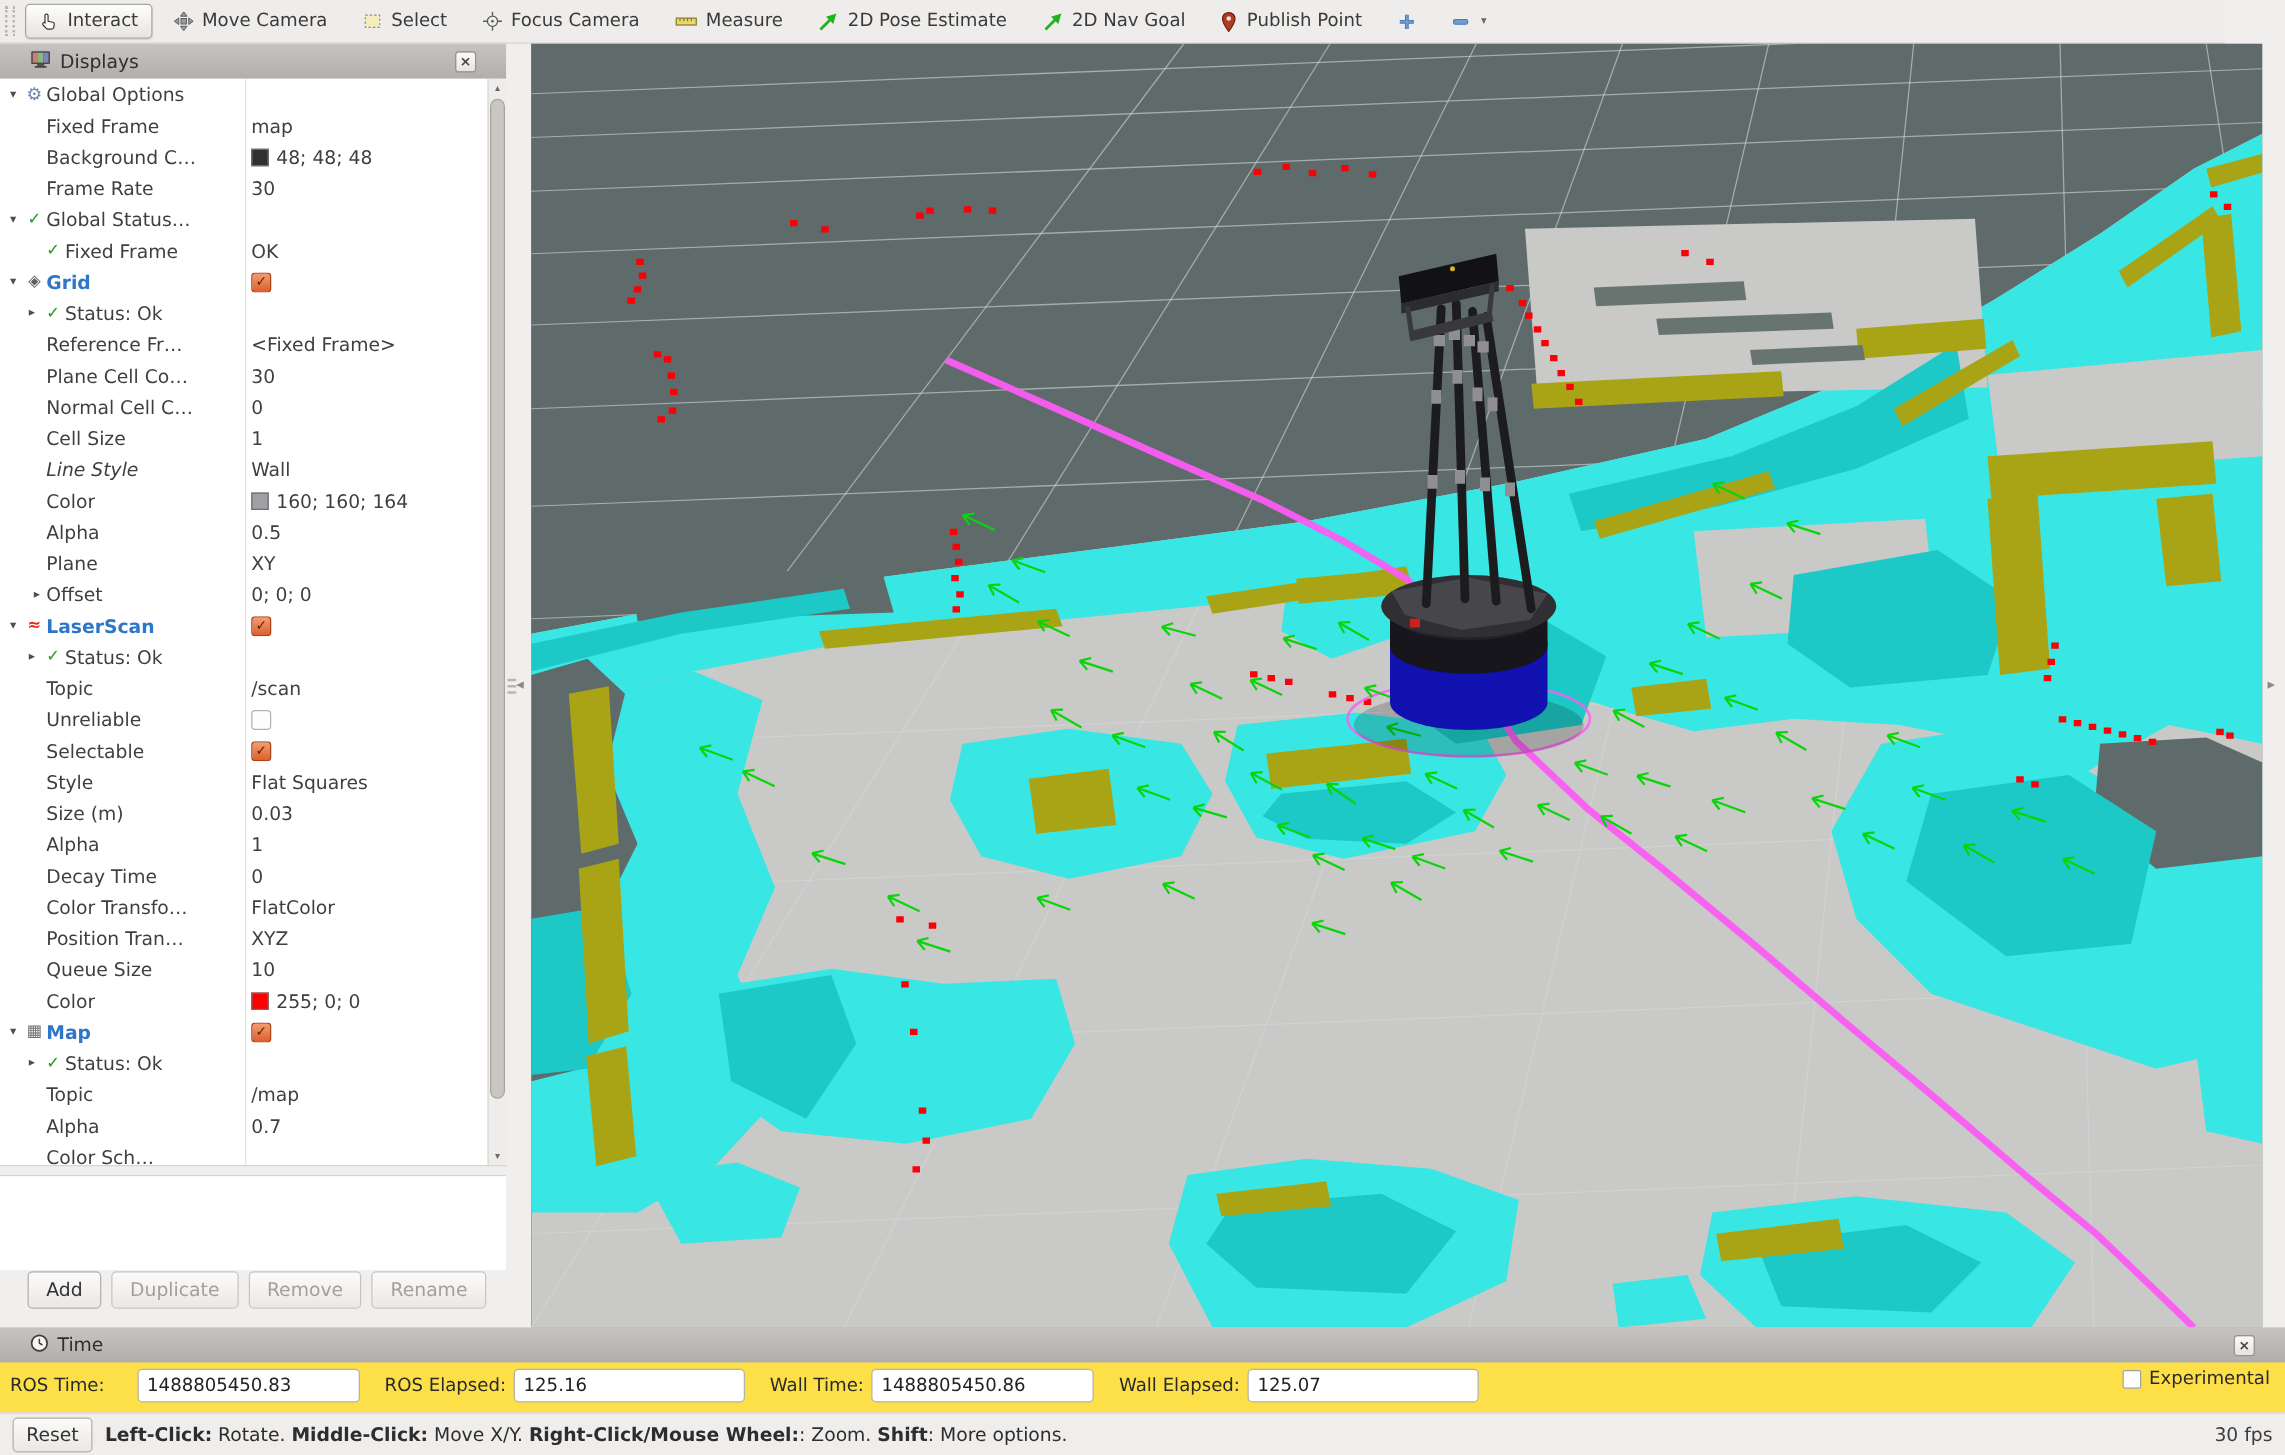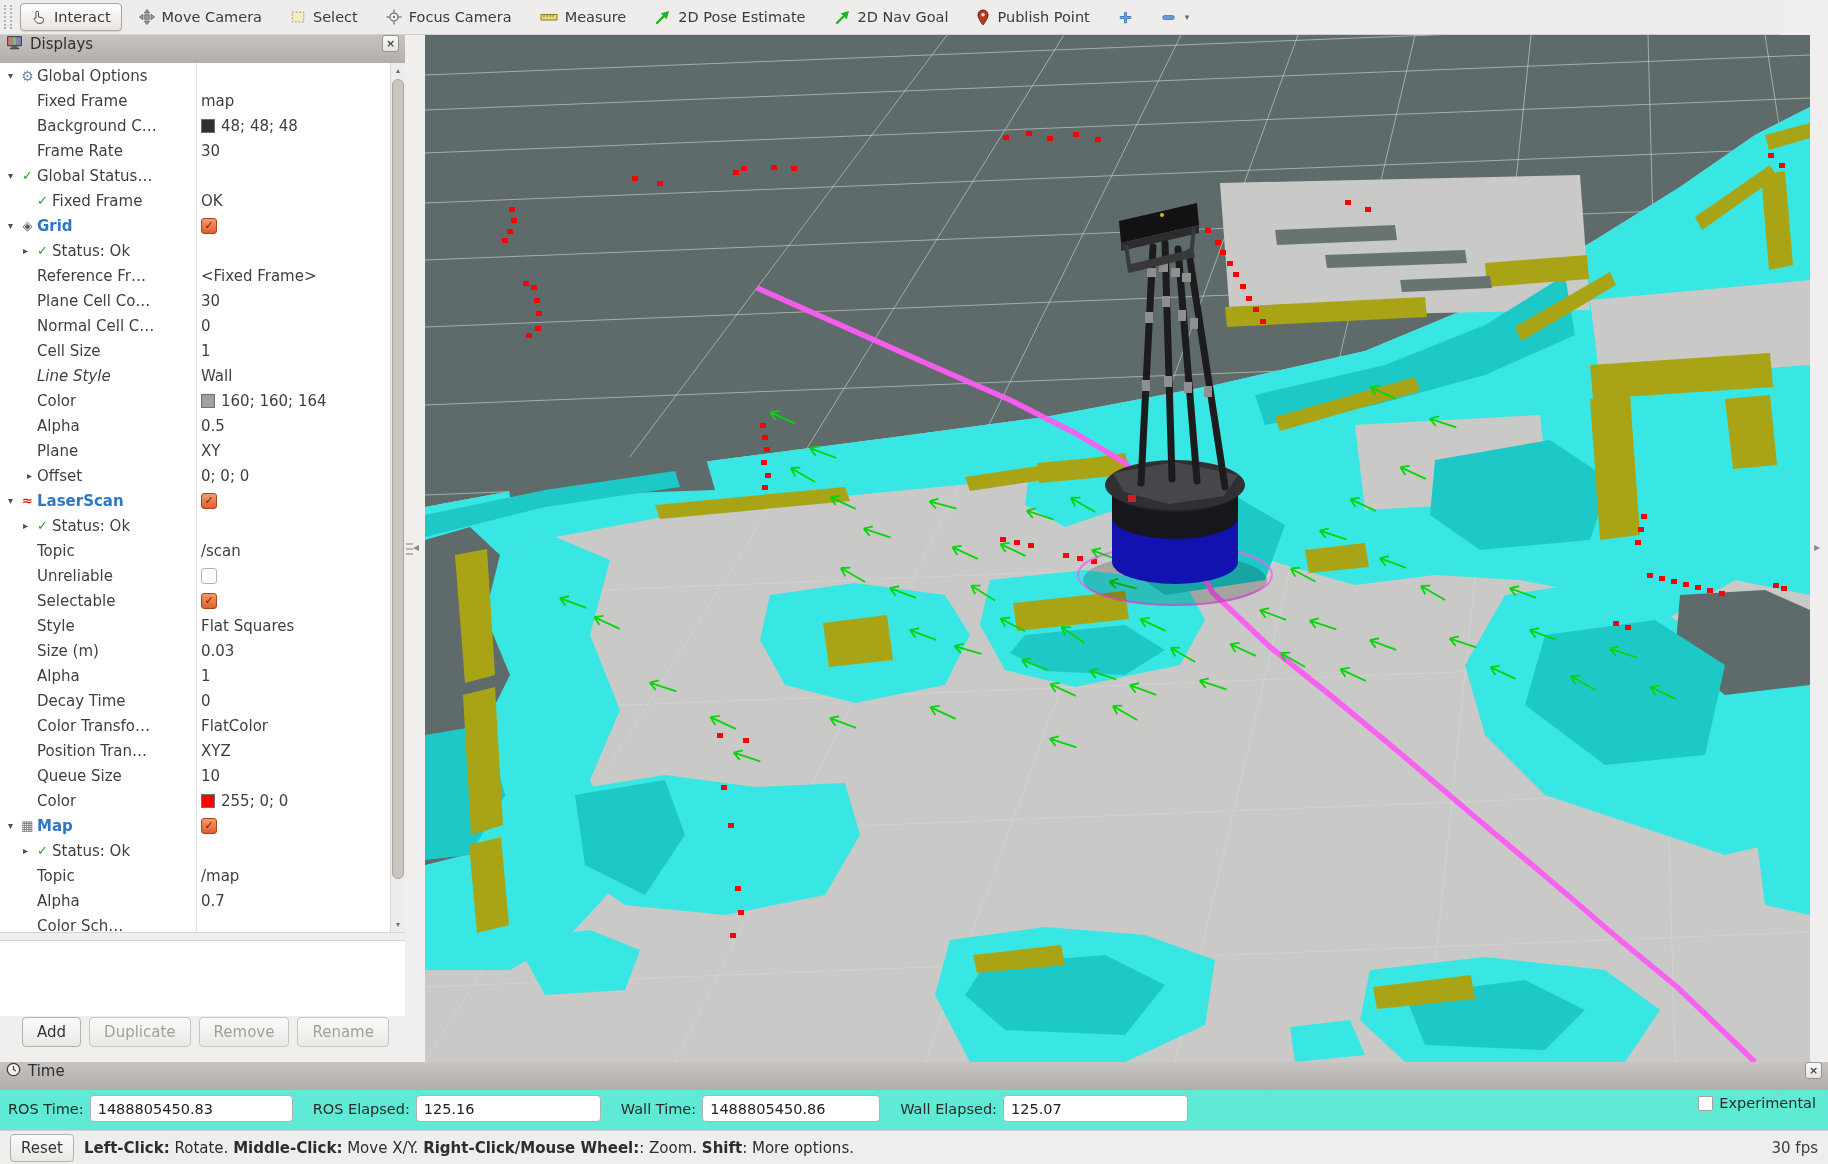--- a/index.html
+++ b/index.html
@@ -10,22 +10,22 @@
   .toolbar { position:absolute; left:0; top:0; width:1780px; height:35px; background:#efedeb;
              border-bottom:1px solid #d2cfcb; display:flex; align-items:center; gap:4px; padding-left:4px; }
   .tb-grip { width:8px; height:24px; border-left:2px dotted #b9b6b2; border-right:2px dotted #b9b6b2; margin-right:4px; }
   .tb-btn { display:inline-flex; align-items:center; gap:7px; padding:3px 10px; border-radius:4px;
             font-size:14.5px; color:#3a3a3a; border:1px solid transparent; height:28px; }
   .tb-btn.active { background:linear-gradient(#fefefe,#e7e4e0); border:1px solid #a9a6a1; box-shadow:0 1px 1px rgba(0,0,0,.12); }
   .tb-btn .dd { font-size:9px; color:#6a6a6a; margin-left:2px; }
   .tb-btn .ic { display:inline-flex; align-items:center; }
 
   
-  .panel-header { height:28px; background:linear-gradient(#c6c3c0,#b1aeab); display:flex; 
-                  gap:7px; padding:0 6px; font-size:15px; color:#2f2f2f; }
+  .panel-header { height:28px; background:linear-gradient(#c6c3c0,#b1aeab); display:flex; align-items:center;
+                  gap:7px; padding:0 24px; font-size:15px; color:#2f2f2f; }
   .close-btn { margin-left:auto; width:17px; height:17px; background:linear-gradient(#fbfaf9,#e6e4e1);
                border:1px solid #97948f; border-radius:3px; font-size:11px; font-weight:bold; color:#444;
                display:flex; align-items:center; justify-content:center; line-height:1; }
 
   
   .left-panel { position:absolute; left:0; top:35px; width:405px; height:1027px; background:#f1efed; }
   .tree { position:absolute; left:0; top:28px; width:390px; height:869px; background:#ffffff; overflow:hidden; font-size:15px; color:#3f3f3f; }
   .col-divider { position:absolute; left:196px; top:0; bottom:0; width:1px; background:#e5e3e0; }
   .tree-row { height:25px; display:flex; align-items:center; white-space:nowrap; }
   .cell-name { display:flex; align-items:center; width:196px; overflow:hidden; flex:none; }
@@ -61,21 +61,21 @@
   .v-splitter.left { left:405px; width:20px; }
   .v-splitter.right { left:1810px; width:18px; }
   .collapse-arrow { position:absolute; top:505px; left:8px; font-size:12px; color:#8a8a8a; }
   .grip-lines { position:absolute; top:508px; left:1px; width:7px; height:12px;
                 border-top:2px solid #b9b6b2; border-bottom:2px solid #b9b6b2; }
   .grip-lines::after { content:""; display:block; margin-top:3px; border-top:2px solid #b9b6b2; }
   .viewport { position:absolute; left:425px; top:35px; width:1385px; height:1027px; background:#5e6b6a; }
   .viewport svg { display:block; }
 
   
-  .time-panel { position:absolute; left:0; top:1062px; width:1828px; height:68px; background:#5eead4; }
+  .time-panel { position:absolute; left:0; top:1062px; width:1828px; height:68px; background:#fde047; }
   .time-fields { position:absolute; left:0; top:25px; width:1828px; height:43px; display:flex; align-items:center; padding-left:8px; }
   .tf-label { font-size:14.5px; color:#2a2a2a; margin-right:6px; }
   .tf-input { height:27px; border:1px solid #b4b1ad; border-radius:4px; background:#fff; padding-left:7px;
               font-size:14.5px; color:#222; font-family:"DejaVu Sans",sans-serif; margin-right:20px; }
   .experimental { position:absolute; right:12px; top:33px; display:flex; align-items:center; gap:6px; font-size:14.5px; color:#2a2a2a; }
   .exp-cb { width:15px; height:15px; background:#fdfdfd; border:1px solid #a5a29e; border-radius:2px; }
 
   
   .status-bar { position:absolute; left:0; top:1130px; width:1828px; height:34px; background:#f0eeec;
                 border-top:1px solid #d5d2ce; display:flex; align-items:center; gap:10px; padding:0 10px; font-size:15px; color:#2d2d2d; }
@@ -875,21 +875,21 @@
     <div class="panel-header">
       <span class="ic"><svg width="15" height="15" viewBox="0 0 16 16">
             <circle cx="8" cy="8" r="6.6" fill="#f7f6f4" stroke="#3c3c3c" stroke-width="1.4"></circle>
             <path d="M8 4.2V8l2.6 1.6" stroke="#3c3c3c" stroke-width="1.3" fill="none"></path>
           </svg></span>
       <span>Time</span>
       <span class="close-btn">×</span>
     </div>
     <div class="time-fields" id="time-fields">
         <span class="tf-label">ROS Time:</span>
-        <input class="tf-input" value="1488805450.83" style="width: 203px;">
+        <input class="tf-input" value="1488805450.83" style="width: 178px; margin-left: 20px;">
         <span class="tf-label">ROS Elapsed:</span>
         <input class="tf-input" value="125.16" style="width: 185px;">
         <span class="tf-label">Wall Time:</span>
         <input class="tf-input" value="1488805450.86" style="width: 178px;">
         <span class="tf-label">Wall Elapsed:</span>
         <input class="tf-input" value="125.07" style="width: 185px;">
       </div>
     <div class="experimental">
       <span class="exp-cb"></span>
       <span>Experimental</span>

